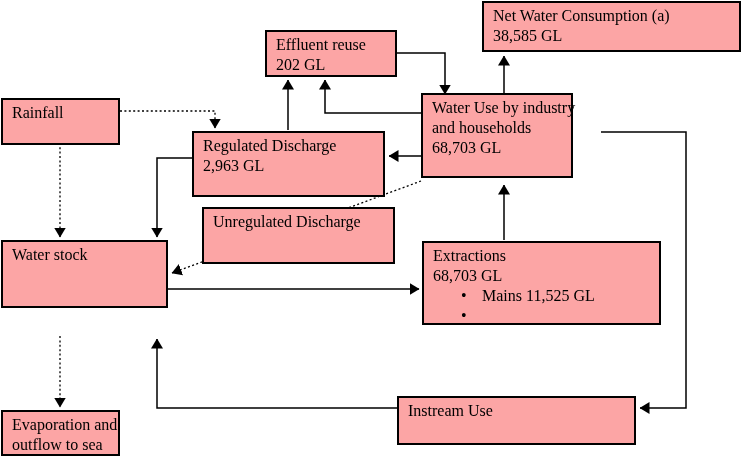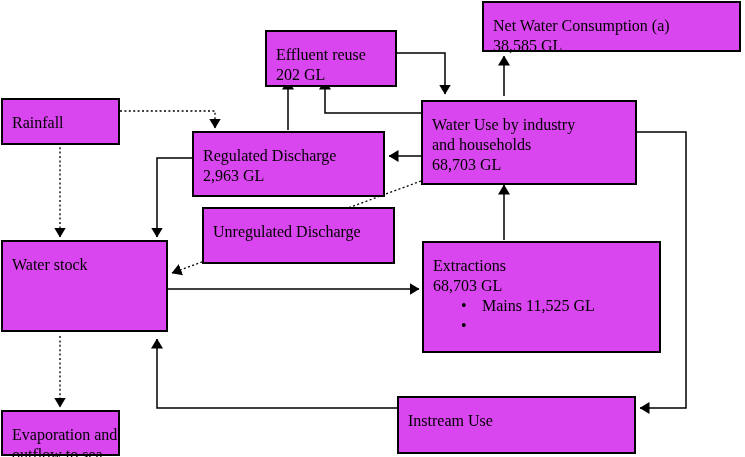--- a/index.html
+++ b/index.html
@@ -10,24 +10,24 @@
     font-family:"Liberation Serif","DejaVu Serif",serif;
     font-size:16px;line-height:20px;color:#000;
     overflow:hidden;
   }
   .wires{position:absolute;left:0;top:0;z-index:0;}
   .wires path{fill:none;stroke:#000;}
   .wires path.solid{stroke-width:1.5;}
   .wires path.dotted{stroke-width:1.3;stroke-dasharray:2 2.4;}
   .node{
     position:absolute;z-index:1;
-    background:#d946ef;
+    background:#fca5a5;
     border:2px solid #000;
     box-sizing:border-box;
-    padding:13px 4px 0 9px;
+    padding:3px 4px 0 9px;
   }
   .ln{white-space:nowrap;}
   .bullet-row{display:flex;padding-left:24px;white-space:nowrap;}
   .bullet-glyph{width:21px;flex:0 0 21px;text-align:left;padding-left:4px;}
 </style>
 </head>
 <body>
 
 <div class="stage">
 
@@ -69,58 +69,58 @@
 
   <div class="node" style="left:1px;top:98px;width:119px;height:47px">
     <div class="ln">Rainfall</div>
   </div>
 
   <div class="node" style="left:482px;top:1px;width:259px;height:51px">
     <div class="ln">Net Water Consumption (a)</div>
     <div class="ln">38,585 GL</div>
   </div>
 
-  <div class="node" style="left:265px;top:30px;width:132px;height:57px">
+  <div class="node" style="left:265px;top:30px;width:132px;height:47px">
     <div class="ln">Effluent reuse</div>
     <div class="ln">202 GL</div>
   </div>
 
-  <div class="node" style="left:421px;top:100px;width:216px;height:85px">
+  <div class="node" style="left:421px;top:93px;width:152px;height:85px">
     <div class="ln">Water Use by industry</div>
     <div class="ln">and households</div>
     <div class="ln">68,703 GL</div>
   </div>
 
   <div class="node" style="left:192px;top:131px;width:193px;height:66px">
     <div class="ln">Regulated Discharge</div>
     <div class="ln">2,963 GL</div>
   </div>
 
   <div class="node" style="left:202px;top:207px;width:193px;height:57px">
     <div class="ln">Unregulated Discharge</div>
   </div>
 
-  <div class="node" style="left:1px;top:240px;width:167px;height:92px">
+  <div class="node" style="left:1px;top:240px;width:167px;height:68px">
     <div class="ln">Water stock</div>
   </div>
 
-  <div class="node" style="left:422px;top:241px;width:239px;height:112px">
+  <div class="node" style="left:422px;top:241px;width:239px;height:84px">
     <div class="ln">Extractions</div>
     <div class="ln">68,703 GL</div>
     <div class="bullet-row">
       <span class="bullet-glyph">•</span>
       <span class="ln">Mains 11,525 GL</span>
     </div>
     <div class="bullet-row">
       <span class="bullet-glyph">•</span>
     </div>
   </div>
 
   <div class="node" style="left:1px;top:410px;width:119px;height:46px">
     <div class="ln">Evaporation and</div>
     <div class="ln">outflow to sea</div>
   </div>
 
-  <div class="node" style="left:397px;top:396px;width:239px;height:58px">
+  <div class="node" style="left:397px;top:396px;width:239px;height:49px">
     <div class="ln">Instream Use</div>
   </div>
 
 </div>
 
 </body></html>

